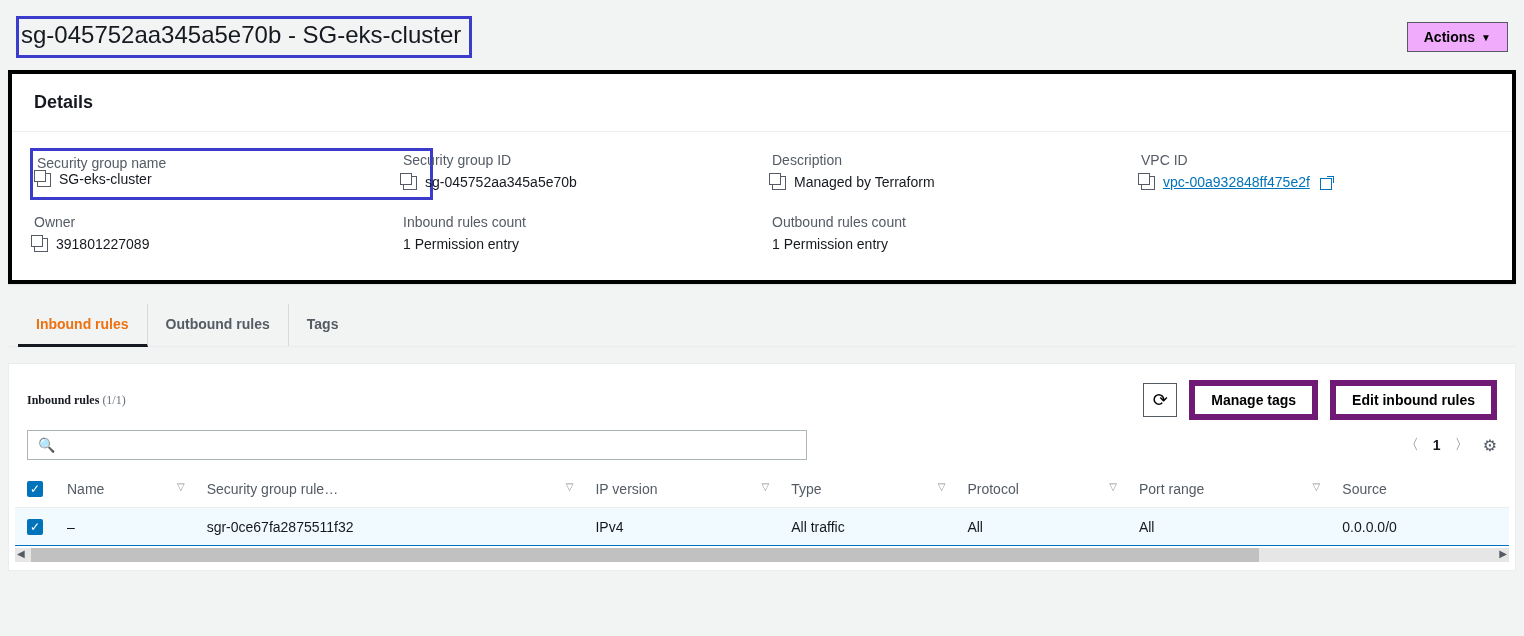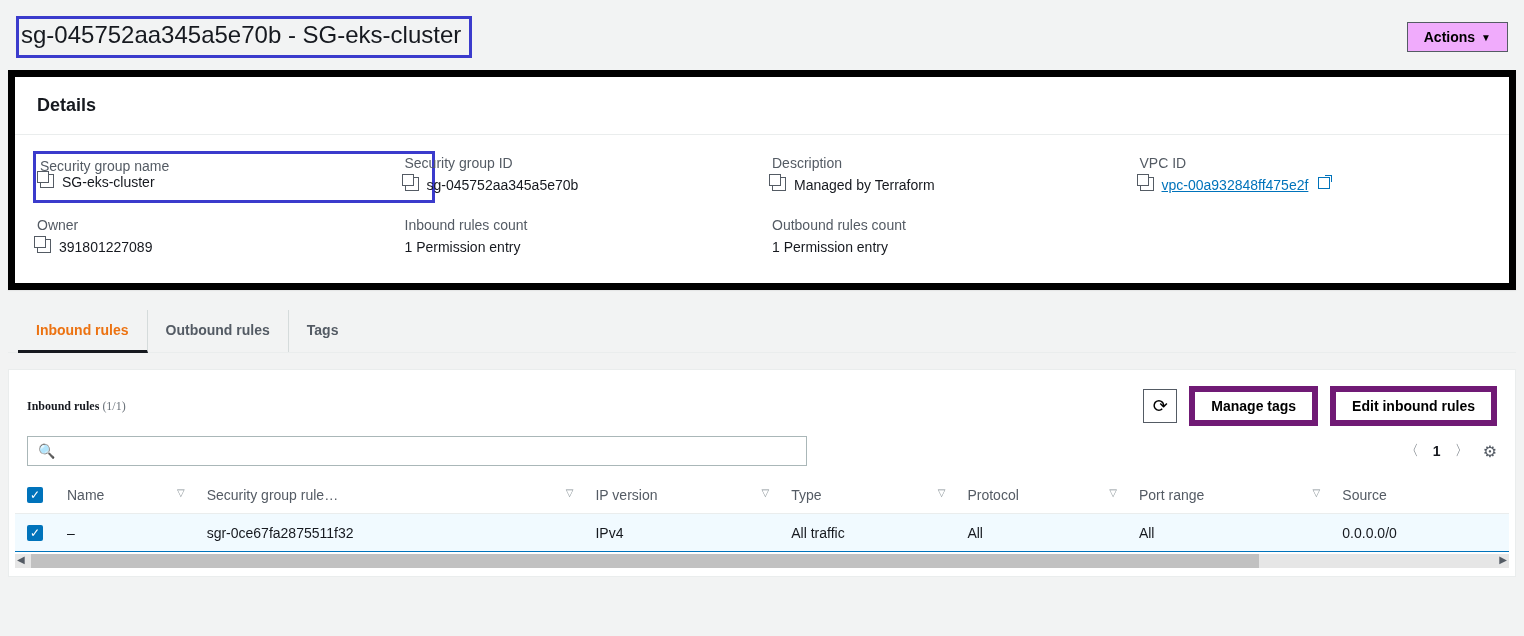--- a/index.html
+++ b/index.html
@@ -32,39 +32,39 @@
     font-size: 14px;
     font-weight: 700;
     cursor: pointer;
     display: flex;
     align-items: center;
     gap: 6px;
   }
   .actions-btn .caret { font-size: 10px; }
   .panel {
     background: #fff;
-    border: 7px solid #000000;
+    border: 4px solid #000000;
     box-shadow: 0 1px 1px rgba(0,0,0,0.05);
     margin: 0 0 20px 0;
   }
   .panel-header {
     padding: 18px 22px;
     border-bottom: 1px solid #eaeded;
     font-size: 18px;
     font-weight: 700;
   }
   .details-grid {
     display: grid;
     grid-template-columns: repeat(4, 1fr);
     gap: 24px 20px;
     padding: 20px 22px 28px 22px;
   }
   .detail-cell { display: flex; flex-direction: column; gap: 6px; }
   .detail-label { color: #545b64; font-size: 14px; }
-  .detail-value-row { display: flex; align-items: flex-start; gap: 6px; font-size: 14px; }
+  .detail-value-row { display: flex; align-items: flex-end; gap: 6px; font-size: 14px; }
   .copy-icon {
     width: 14px; height: 14px; display: inline-block;
     border: 1.5px solid #545b64; position: relative; margin-right: 2px;
   }
   .copy-icon::before {
     content: ''; position: absolute; top: -4px; left: -4px;
     width: 10px; height: 10px; border: 1.5px solid #545b64; background: #fff;
   }
   .link { color: #0073bb; font-weight: 400; }
   .ext-icon {

